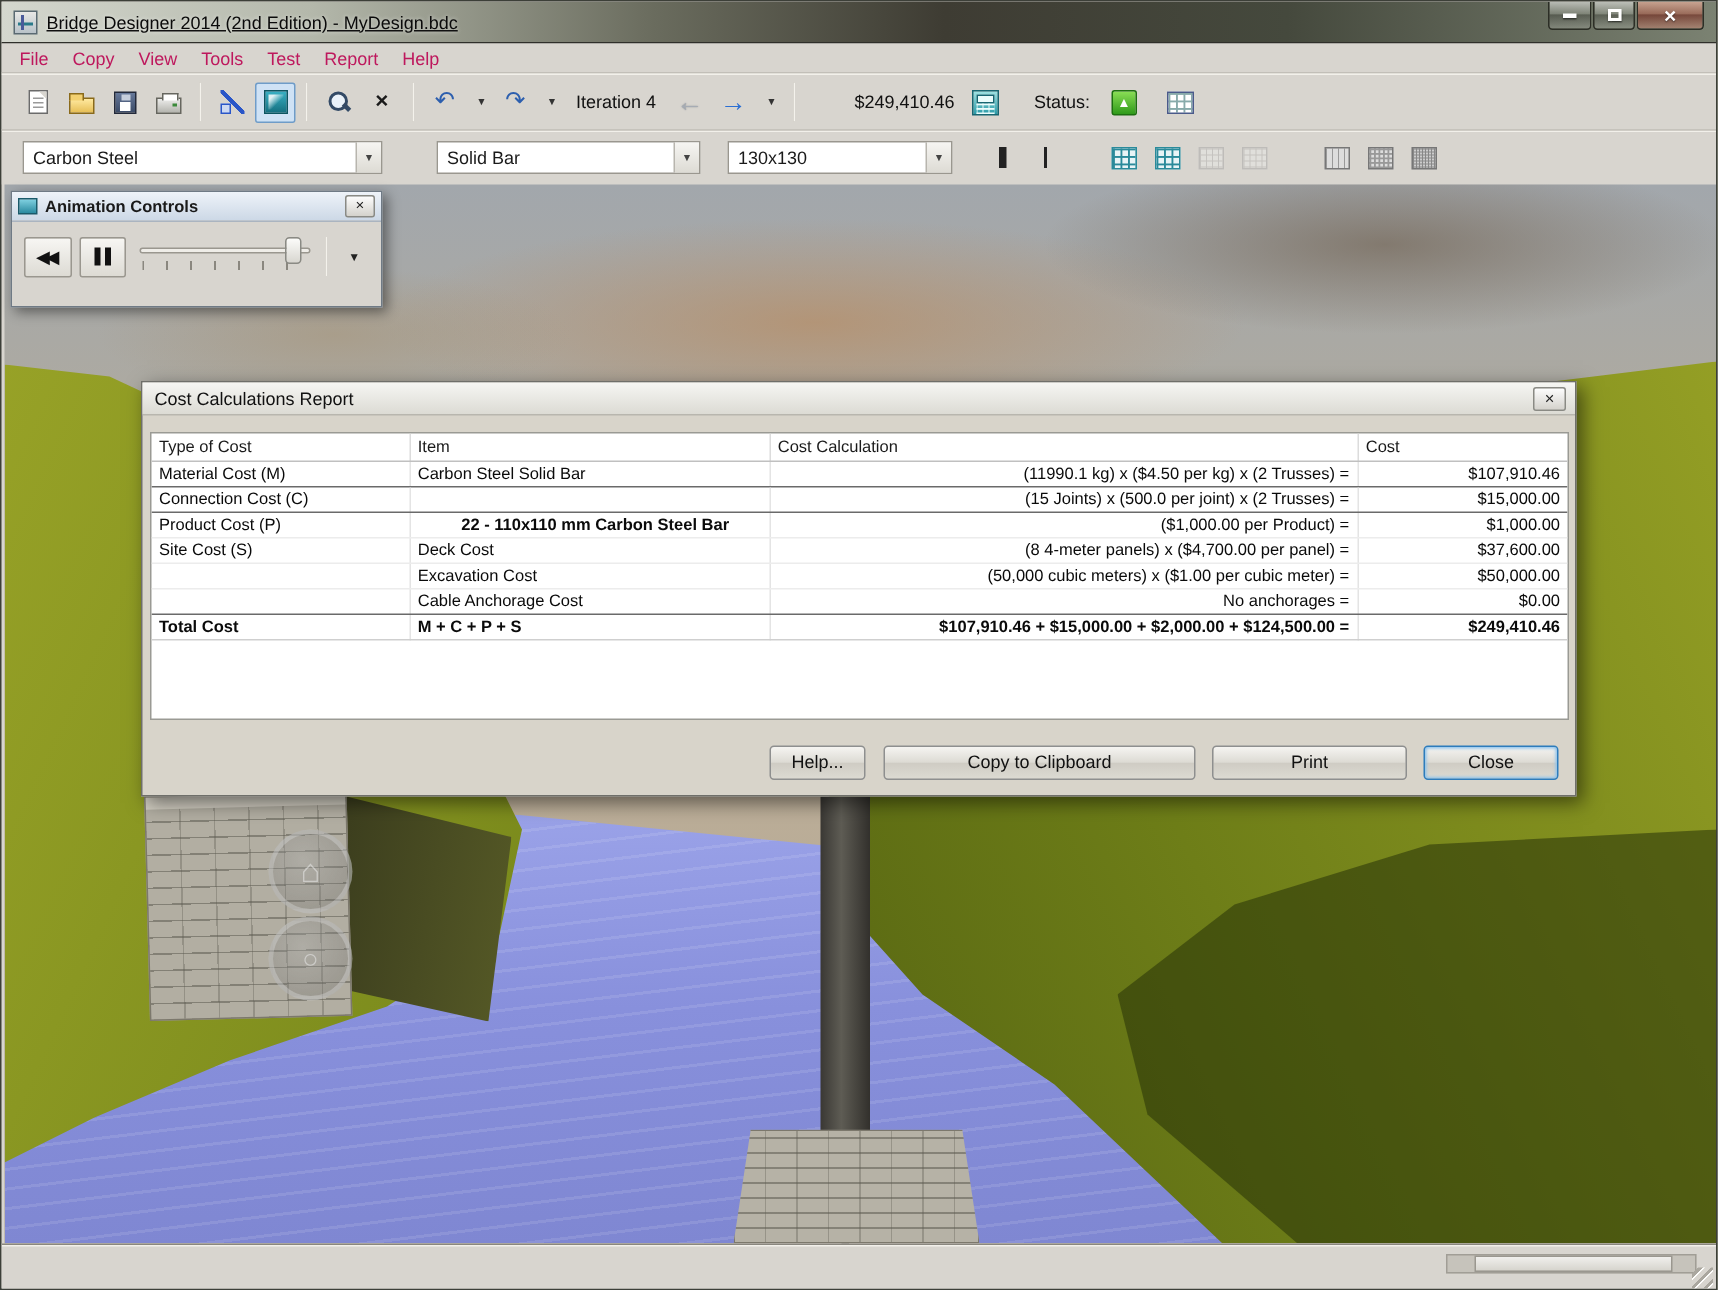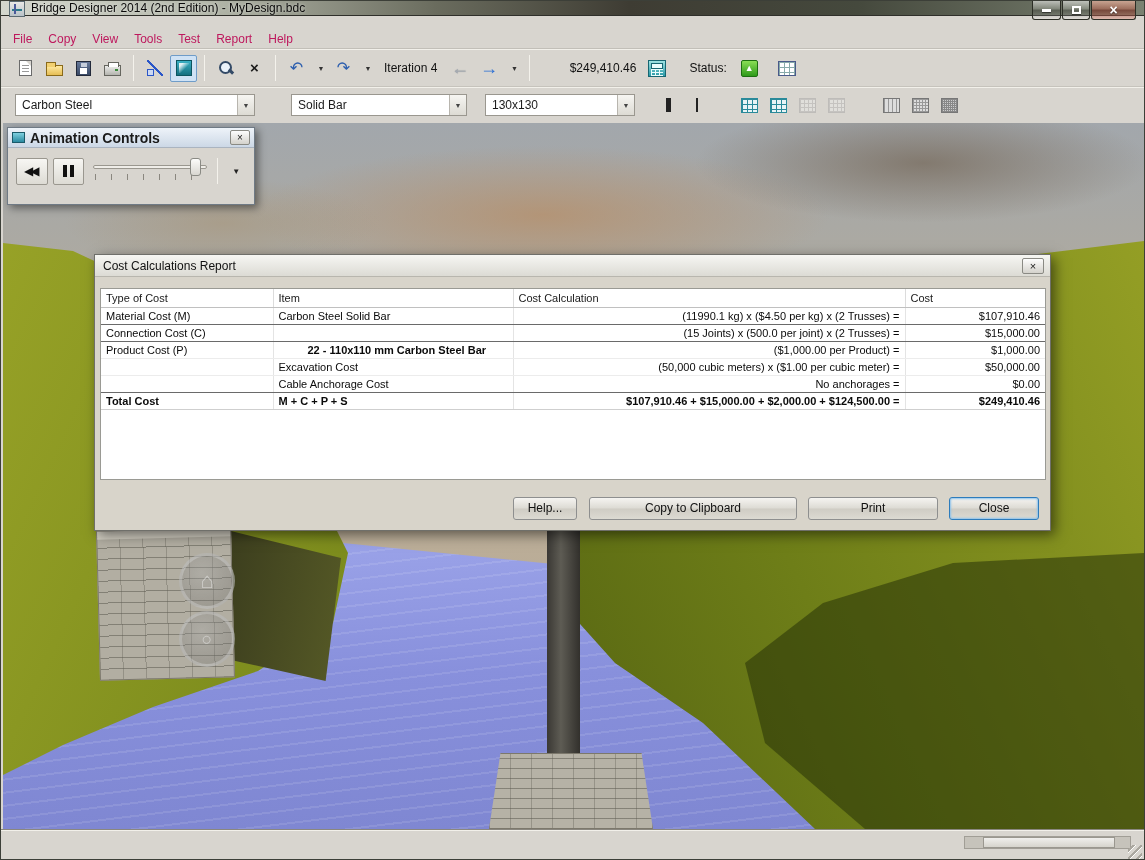--- a/index.html
+++ b/index.html
@@ -7,24 +7,24 @@
   body {
     font-family:"Liberation Sans", sans-serif;
     font-size:12px; color:#111;
     background:#d8d5cf;
     position:relative; overflow:hidden;
     border:1px solid #3c3f38;
   }
 
   
   .titlebar {
-    position:absolute; left:0; top:0; width:100%; height:15px;
+    position:absolute; left:0; top:0; width:100%; height:28px;
     background:linear-gradient(to right,#d4d7ce 0%,#b4b8ab 18%,#6a6c5e 38%,#3e3c33 55%,#45493d 75%,#7b8272 100%);
     border-bottom:1px solid #2f2f2a;
-    display:flex; align-items:flex-start;
+    display:flex; align-items:center;text-decoration:underline;
   }
   .app-icon { width:16px; height:16px; margin:0 6px 0 8px;
     background:linear-gradient(#e8e8e6,#b8c2c8); border:1px solid #5a6a72; position:relative; }
   .app-icon::before { content:""; position:absolute; left:2px; top:7px; width:10px; height:2px; background:#2a7a8a; }
   .app-icon::after { content:""; position:absolute; left:4px; top:2px; width:2px; height:10px; background:#4a5a9a; }
   .title-text { font-size:12px; color:#0a0a0a; text-shadow:0 0 3px rgba(255,255,255,.6); }
   .win-controls { position:absolute; right:8px; top:0; display:flex; }
   .win-btn { height:19px; border:1px solid #2c2e26; border-top:none;
     background:linear-gradient(rgba(255,255,255,.55),rgba(255,255,255,.15) 45%,rgba(40,40,40,.25) 50%,rgba(255,255,255,.18));
     display:flex; align-items:center; justify-content:center;
@@ -155,21 +155,21 @@
     color:rgba(235,235,235,.55); font-size:22px; }
   .overlay-btn.b1 { left:176px; top:430px; }
   .overlay-btn.b2 { left:176px; top:488px; font-size:18px; }
 
   
   .palette { position:absolute; left:6px; top:126px; width:248px; height:78px;
     background:#d8d5cf; border:1px solid #6f7a85; box-shadow:3px 3px 8px rgba(0,0,0,.45); }
   .palette-titlebar { height:20px; background:linear-gradient(#eef3f9,#ccd8e6); border-bottom:1px solid #aab4c0;
     display:flex; align-items:center; padding:0 4px; position:relative; }
   .palette-icon { width:13px; height:11px; background:linear-gradient(#7fd0e0,#2a8aa0); border:1px solid #1a5a6a; margin-right:5px; }
-  .palette-title { font-size:14px; font-weight:bold; color:#1a1a1a; }
+  .palette-title { font-size:11px; font-weight:bold; color:#1a1a1a; }
   .palette-close { position:absolute; right:4px; top:2px; width:20px; height:15px;
     background:linear-gradient(#fdfdfd,#d4d2cc); border:1px solid #8a8a84; border-radius:2px;
     font-size:10px; line-height:13px; text-align:center; color:#222; }
   .palette-body { display:flex; align-items:center; padding:8px 6px 0 8px; position:relative; }
   .anim-btn { width:32px; height:27px; background:linear-gradient(#f7f6f3,#dddbd4); border:1px solid #9a978f; border-radius:2px;
     display:flex; align-items:center; justify-content:center; margin-right:5px; }
   .rewind-glyph { font-size:12px; letter-spacing:-3px; color:#111; padding-right:3px; }
   .pause-glyph { display:flex; gap:3px; }
   .pause-glyph i { display:block; width:4px; height:12px; background:#111; }
   .anim-slider { position:relative; width:116px; height:30px; margin:0 4px; }
@@ -446,20 +446,26 @@
             <td class="c-calc">(15 Joints) x (500.0 per joint) x (2 Trusses) =</td>
             <td class="c-cost">$15,000.00</td>
           </tr>
           <tr>
             <td class="c-type">Product Cost (P)</td>
             <td class="c-item indent">22 - 110x110 mm Carbon Steel Bar</td>
             <td class="c-calc">($1,000.00 per Product) =</td>
             <td class="c-cost">$1,000.00</td>
           </tr>
           <tr>
+            <td class="c-type">Site Cost (S)</td>
+            <td class="c-item">Deck Cost</td>
+            <td class="c-calc">(8 4-meter panels) x ($4,700.00 per panel) =</td>
+            <td class="c-cost">$37,600.00</td>
+          </tr>
+          <tr>
             <td class="c-type"></td>
             <td class="c-item">Excavation Cost</td>
             <td class="c-calc">(50,000 cubic meters) x ($1.00 per cubic meter) =</td>
             <td class="c-cost">$50,000.00</td>
           </tr>
           <tr class="sec-end">
             <td class="c-type"></td>
             <td class="c-item">Cable Anchorage Cost</td>
             <td class="c-calc">No anchorages =</td>
             <td class="c-cost">$0.00</td>

